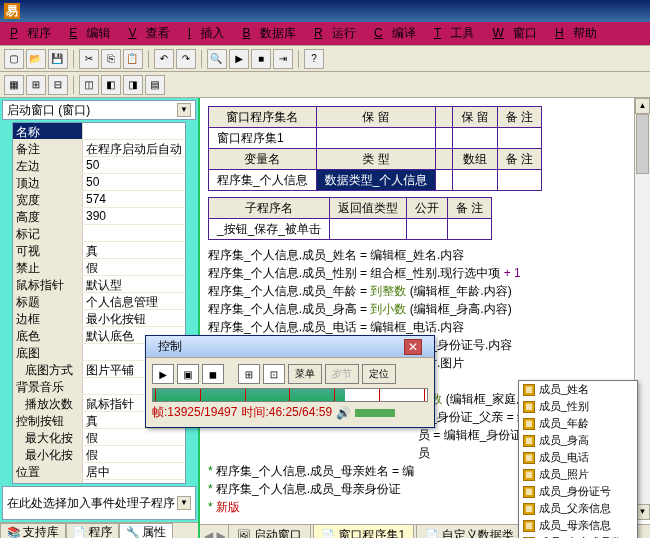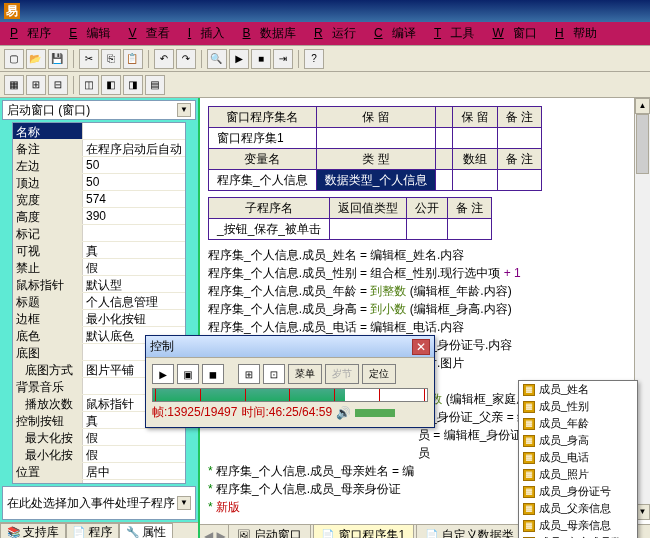--- a/index.html
+++ b/index.html
@@ -35,21 +35,21 @@
 .code-line{white-space:nowrap}
 .kw{color:#008000}
 .red{color:#4d7c0f;font-weight:normal}
 .blue{color:#000000}
 .num{color:#800080}
 .bottom-tabs{height:22px;background:#ece9d8;border-top:1px solid #aca899;display:flex;align-items:center;padding:0 4px;gap:2px}
 .btab{padding:2px 8px;border:1px solid #aca899;background:#fffacc;display:flex;align-items:center;gap:3px;font-size:11px}
 .btab.inactive{background:#ece9d8}
 
 .dlg{position:absolute;left:145px;top:335px;width:290px;background:#ece9d8;border:1px solid #0a246a;box-shadow:2px 2px 4px rgba(0,0,0,.3)}
-.dlg-title{background:linear-gradient(#d6e7ff,#a9c7f0);height:22px;display:flex;align-items:center;padding:0 4px;border-bottom:1px solid #aca899}
+.dlg-title{background:linear-gradient(#d6e7ff,#a9c7f0);height:22px;display:flex;align-items:center;padding:0 12px;border-bottom:1px solid #aca899}
 .dlg-close{margin-left:auto;width:18px;height:16px;background:#c75050;color:#fff;text-align:center;line-height:14px;border:1px solid #a03030}
 .dlg-body{padding:6px}
 .dlg-btns{display:flex;gap:3px;margin-bottom:4px}
 .dlg-btn{width:22px;height:20px;border:1px solid #808080;background:#fff;display:flex;align-items:center;justify-content:center;font-size:10px}
 .dlg-btn.txt{width:auto;padding:0 6px;background:#ece9d8}
 .slider{height:14px;background:#fff;border:1px solid #808080;position:relative;margin:2px 0}
 .slider-fill{position:absolute;left:0;top:0;bottom:0;width:70%;background:linear-gradient(#4a8,#2a6)}
 .slider-marks{position:absolute;inset:0;display:flex;justify-content:space-between;padding:0 2px}
 .slider-marks i{width:1px;height:100%;background:#c00}
 .dlg-status{color:#c00000;font-size:11px;display:flex;align-items:center;gap:4px}

